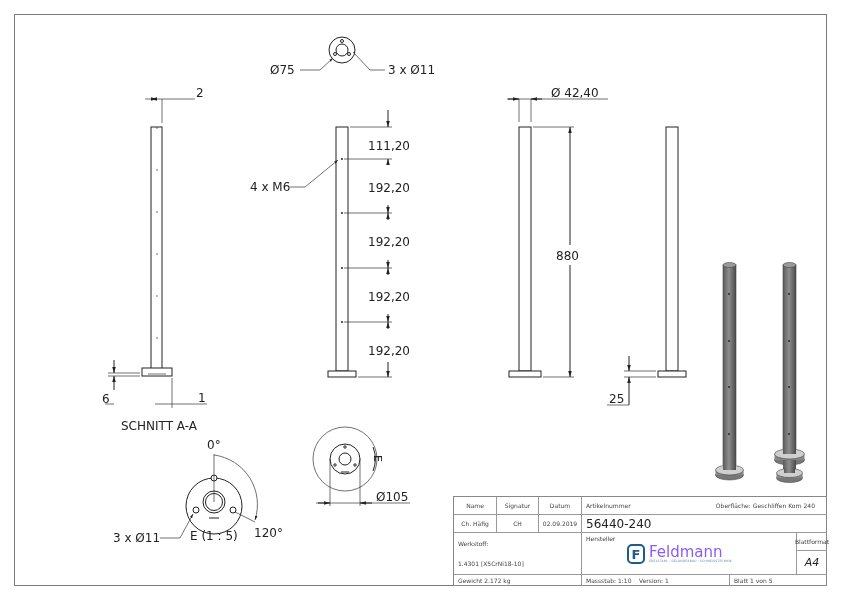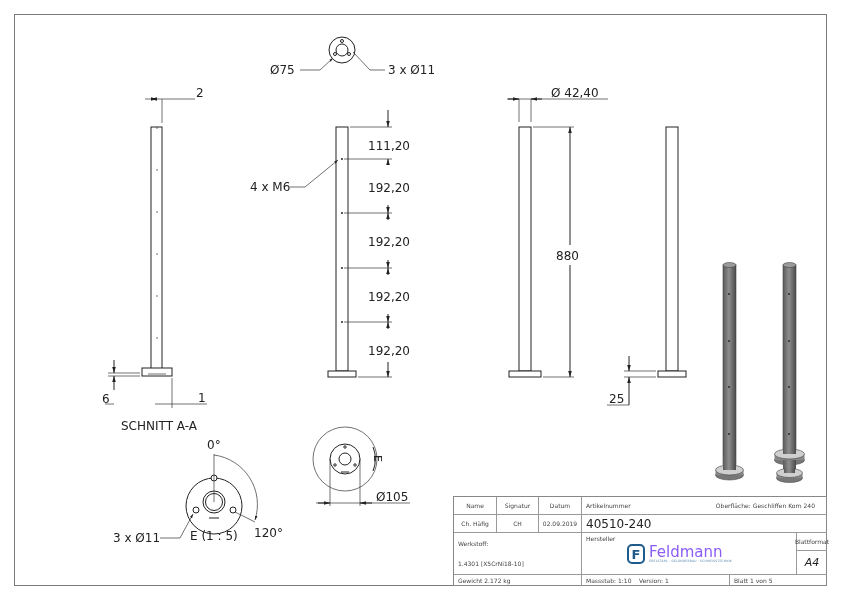--- a/index.html
+++ b/index.html
@@ -208,21 +208,21 @@
   <div class="cell c" style="left:0;top:0;width:43px;height:18px;">Name</div>
   <div class="cell c" style="left:43px;top:0;width:42px;height:18px;">Signatur</div>
   <div class="cell c" style="left:85px;top:0;width:43px;height:18px;">Datum</div>
   <div class="cell" style="left:128px;top:0;width:245px;height:18px;border-right:none;justify-content:space-between;padding:0 12px 0 4px;">
     <span>Artikelnummer</span>
     <span>Oberfläche:  Geschliffen Korn 240</span>
   </div>
   <div class="cell c" style="left:0;top:18px;width:43px;height:18px;">Ch. Häfig</div>
   <div class="cell c" style="left:43px;top:18px;width:42px;height:18px;">CH</div>
   <div class="cell c" style="left:85px;top:18px;width:43px;height:18px;">02.09.2019</div>
-  <div class="cell l big" style="left:128px;top:18px;width:245px;height:18px;border-right:none;">40510-240</div>
+  <div class="cell l big" style="left:128px;top:18px;width:245px;height:18px;border-right:none;">56440-240</div>
 
   <div class="cell" style="left:0;top:36px;width:128px;height:42px;flex-direction:column;align-items:flex-start;justify-content:space-around;padding-left:4px;">
     <span>Werkstoff:</span>
     <span>1.4301 [X5CrNi18-10]</span>
   </div>
   <div class="cell" style="left:128px;top:36px;width:215px;height:42px;align-items:flex-start;padding:2px 4px;">
     <span>Hersteller</span>
     <div class="logo" style="position:absolute;left:45px;top:11px;">
       <div class="logo-box">F</div>
       <div class="logo-txt">

